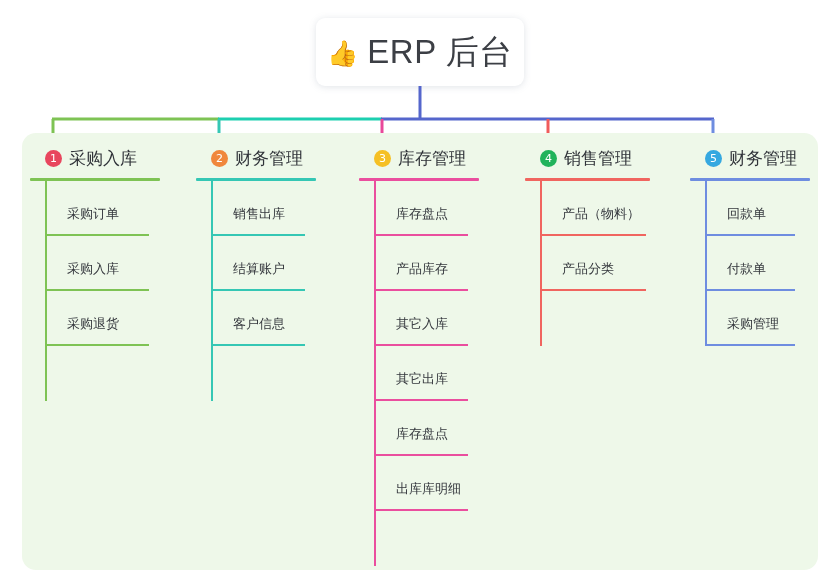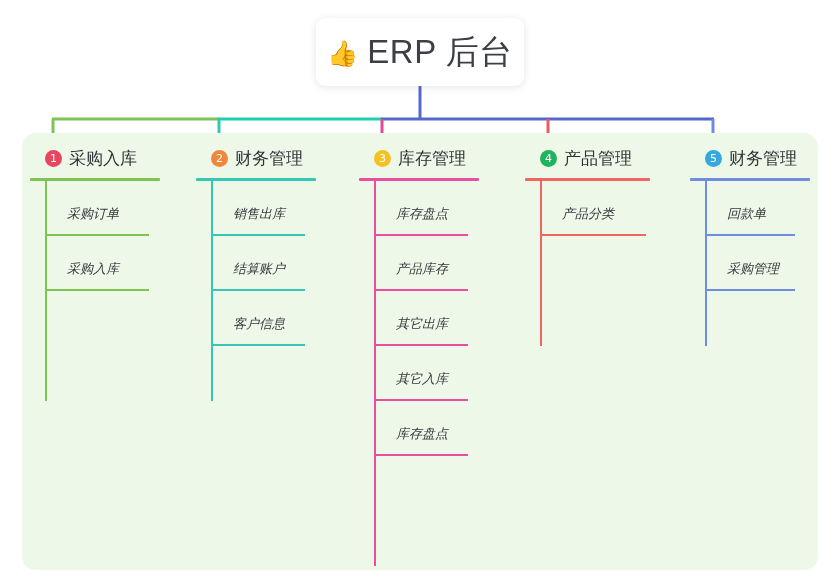--- a/index.html
+++ b/index.html
@@ -120,21 +120,20 @@
     box-sizing: border-box;
     margin-left: 15px;
   }
   .item-label {
     position: absolute;
     left: 22px;
     top: 24px;
     font-size: 13px;
     color: #34373d;
     white-space: nowrap;
-    font-style: italic;
   }
   .item-rule {
     position: absolute;
     left: 0;
     bottom: 0;
     height: 2px;
   }
 </style>
 </head>
 <body>
@@ -172,20 +171,24 @@
         <div class="items">
           <div class="spine" style="background: rgb(126, 195, 84); height: 220px;"></div>
           <div class="item">
             <span class="item-label">采购订单</span>
             <div class="item-rule" style="background: rgb(126, 195, 84); width: 104px;"></div>
           </div>
           <div class="item">
             <span class="item-label">采购入库</span>
             <div class="item-rule" style="background: rgb(126, 195, 84); width: 104px;"></div>
           </div>
+          <div class="item">
+            <span class="item-label">采购退货</span>
+            <div class="item-rule" style="background: rgb(126, 195, 84); width: 104px;"></div>
+          </div>
         </div>
       </div>
       <div class="column" style="left: 196px; top: 145px;">
         <div class="col-head">
           <span class="badge" style="background: rgb(240, 135, 60);">2</span>
           <span class="col-title">财务管理</span>
         </div>
         <div class="head-rule" style="background: rgb(53, 199, 180); width: 120px;"></div>
         <div class="items">
           <div class="spine" style="background: rgb(53, 199, 180); height: 220px;"></div>
@@ -213,60 +216,72 @@
           <div class="spine" style="background: rgb(234, 78, 158); height: 385px;"></div>
           <div class="item">
             <span class="item-label">库存盘点</span>
             <div class="item-rule" style="background: rgb(234, 78, 158); width: 94px;"></div>
           </div>
           <div class="item">
             <span class="item-label">产品库存</span>
             <div class="item-rule" style="background: rgb(234, 78, 158); width: 94px;"></div>
           </div>
           <div class="item">
+            <span class="item-label">其它入库</span>
+            <div class="item-rule" style="background: rgb(234, 78, 158); width: 94px;"></div>
+          </div>
+          <div class="item">
             <span class="item-label">其它出库</span>
             <div class="item-rule" style="background: rgb(234, 78, 158); width: 94px;"></div>
           </div>
           <div class="item">
-            <span class="item-label">其它入库</span>
-            <div class="item-rule" style="background: rgb(234, 78, 158); width: 94px;"></div>
-          </div>
-          <div class="item">
             <span class="item-label">库存盘点</span>
             <div class="item-rule" style="background: rgb(234, 78, 158); width: 94px;"></div>
           </div>
+          <div class="item">
+            <span class="item-label">出库库明细</span>
+            <div class="item-rule" style="background: rgb(234, 78, 158); width: 94px;"></div>
+          </div>
         </div>
       </div>
       <div class="column" style="left: 525px; top: 145px;">
         <div class="col-head">
           <span class="badge" style="background: rgb(33, 179, 91);">4</span>
-          <span class="col-title">产品管理</span>
+          <span class="col-title">销售管理</span>
         </div>
         <div class="head-rule" style="background: rgb(240, 101, 95); width: 125px;"></div>
         <div class="items">
           <div class="spine" style="background: rgb(240, 101, 95); height: 165px;"></div>
+          <div class="item">
+            <span class="item-label">产品（物料）</span>
+            <div class="item-rule" style="background: rgb(240, 101, 95); width: 106px;"></div>
+          </div>
           <div class="item">
             <span class="item-label">产品分类</span>
             <div class="item-rule" style="background: rgb(240, 101, 95); width: 106px;"></div>
           </div>
         </div>
       </div>
       <div class="column" style="left: 690px; top: 145px;">
         <div class="col-head">
           <span class="badge" style="background: rgb(53, 168, 224);">5</span>
           <span class="col-title">财务管理</span>
         </div>
         <div class="head-rule" style="background: rgb(110, 141, 224); width: 120px;"></div>
         <div class="items">
           <div class="spine" style="background: rgb(110, 141, 224); height: 165px;"></div>
           <div class="item">
             <span class="item-label">回款单</span>
             <div class="item-rule" style="background: rgb(110, 141, 224); width: 90px;"></div>
           </div>
           <div class="item">
+            <span class="item-label">付款单</span>
+            <div class="item-rule" style="background: rgb(110, 141, 224); width: 90px;"></div>
+          </div>
+          <div class="item">
             <span class="item-label">采购管理</span>
             <div class="item-rule" style="background: rgb(110, 141, 224); width: 90px;"></div>
           </div>
         </div>
       </div>
     </div>
 
 </div>
 
 </body></html>

